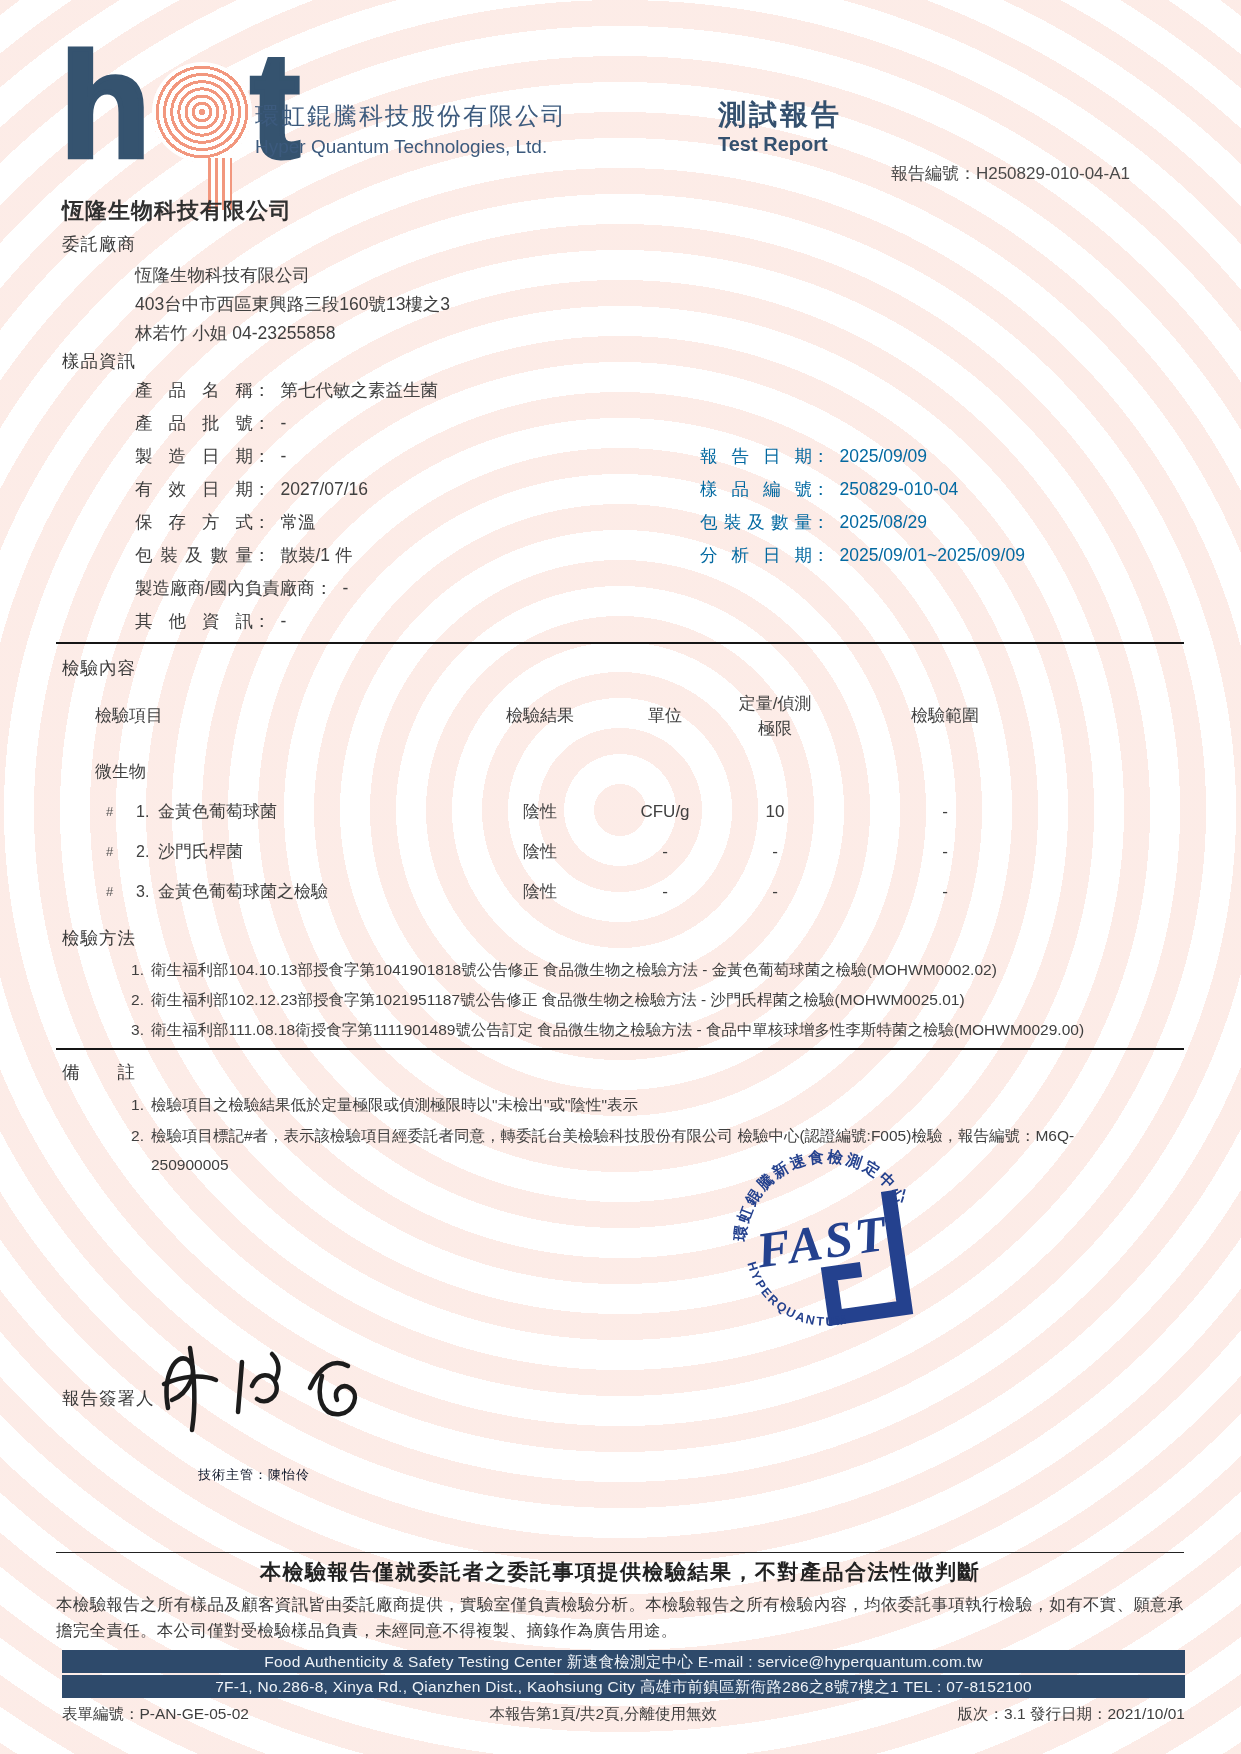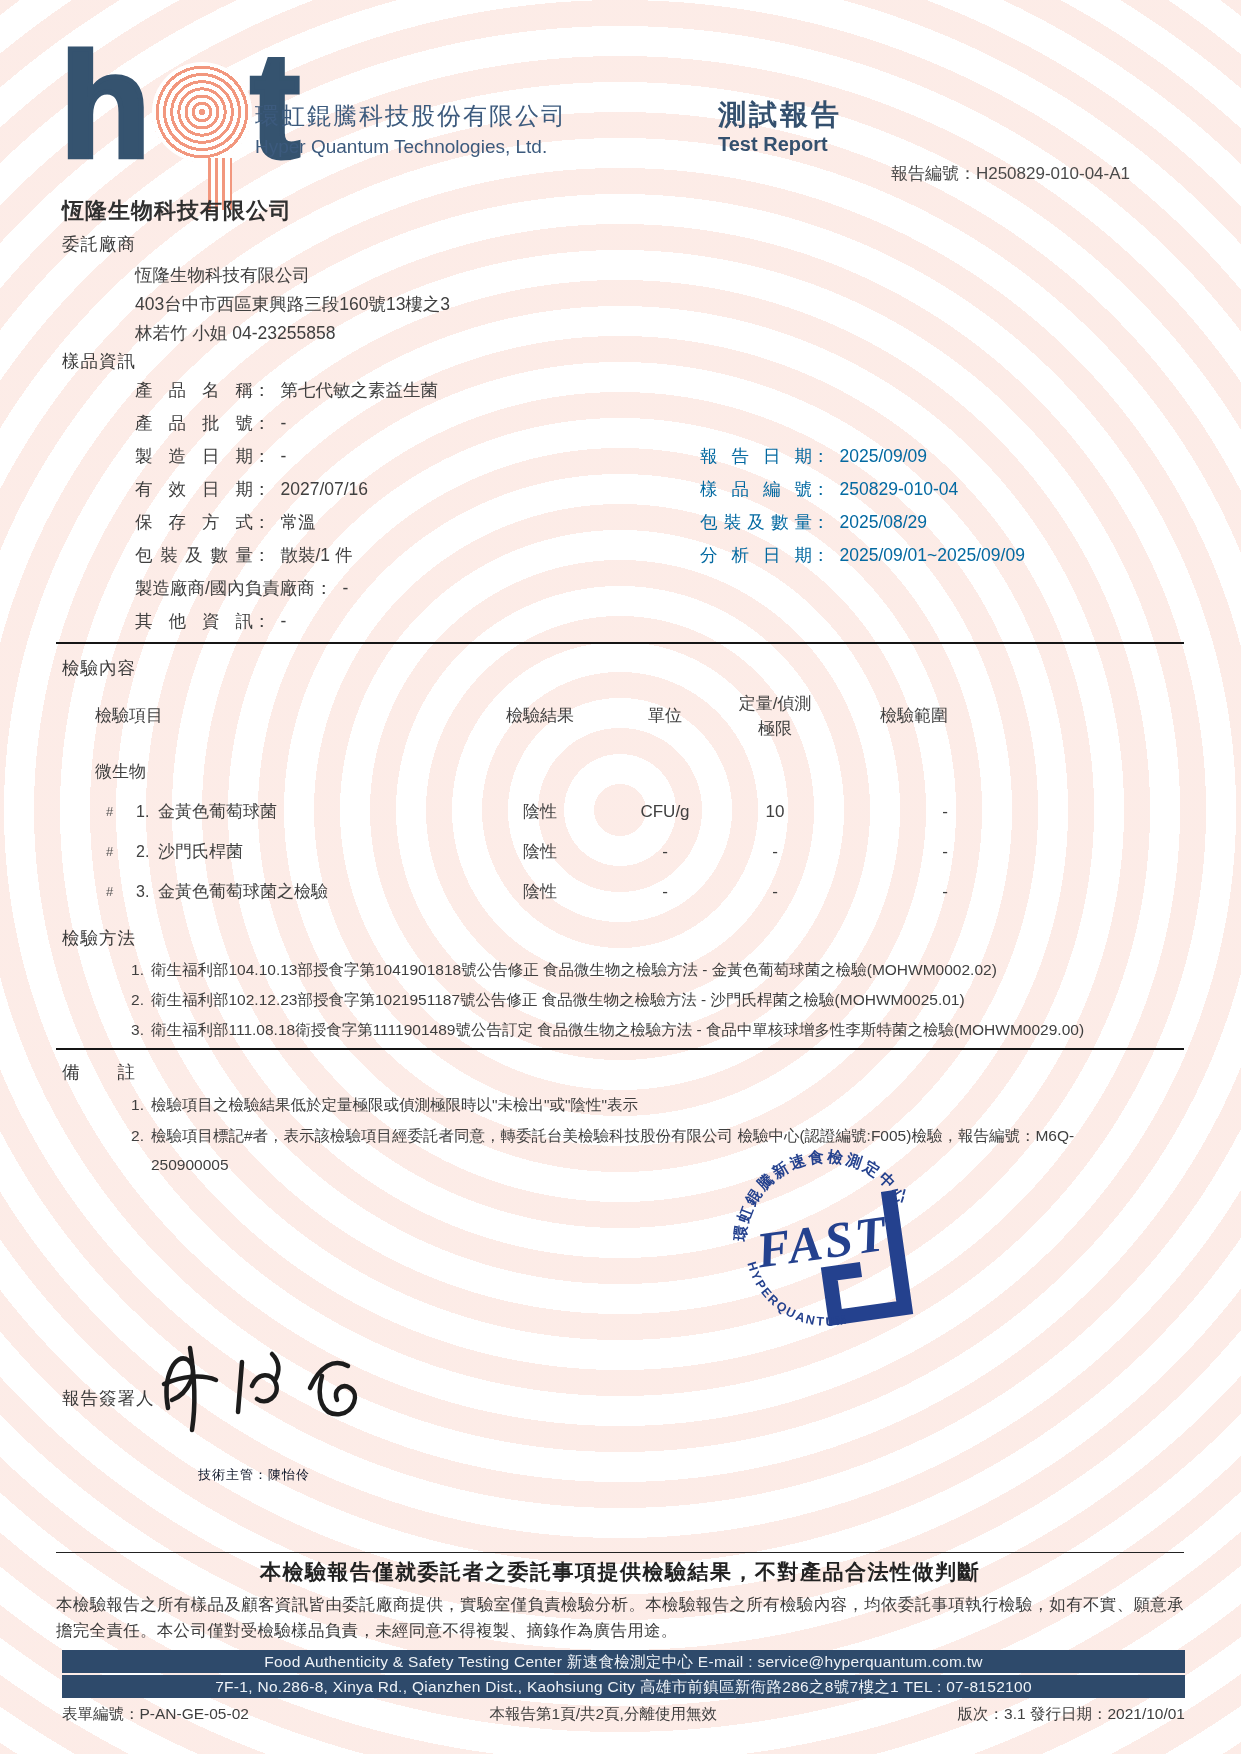--- a/index.html
+++ b/index.html
@@ -44,21 +44,21 @@
 
   
   .tc-label{left:62px;top:648px;margin-top:8px;}
   .table{left:62px;top:690px;width:1123px;font-size:17px;color:#404040;}
   .thead{position:relative;height:62px;}
   .th{position:absolute;top:14px;}
   .th-item{left:33px;}
   .th-result{left:408px;width:140px;text-align:center;}
   .th-unit{left:543px;width:120px;text-align:center;}
   .th-limit{left:658px;width:110px;text-align:center;top:2px;white-space:pre-line;line-height:1.45;}
-  .th-range{left:818px;width:130px;}
+  .th-range{left:818px;width:130px;text-align:center;}
   .tgroup{position:relative;height:40px;line-height:40px;}
   .tgroup span{position:absolute;left:33px;}
   .trow{position:relative;height:40px;line-height:40px;}
   .trow span{position:absolute;}
   .c-mark{left:44px;font-size:13px;color:#555;}
   .c-no{left:74px;font-size:16px;}
   .c-item{left:96px;}
   .c-result{left:408px;width:140px;text-align:center;}
   .c-unit{left:543px;width:120px;text-align:center;}
   .c-limit{left:658px;width:110px;text-align:center;}

